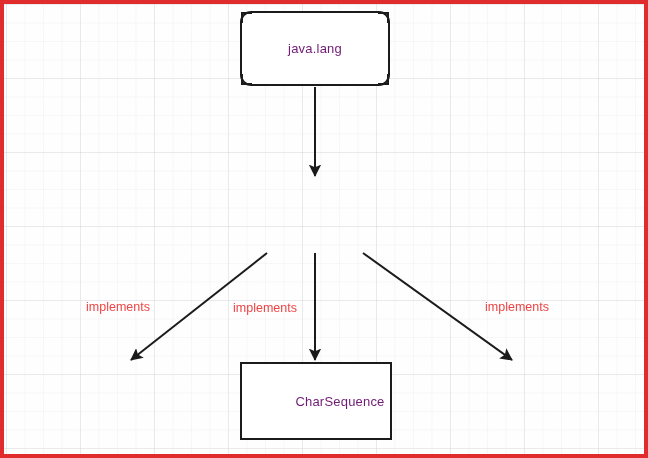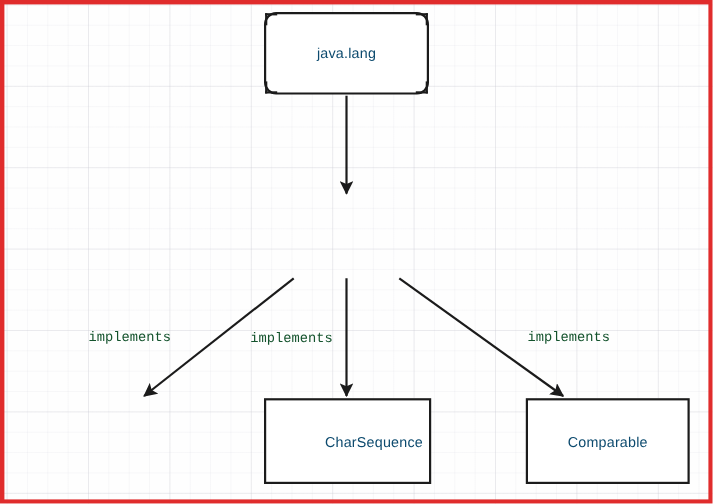--- a/index.html
+++ b/index.html
@@ -55,21 +55,21 @@
     box-sizing: border-box;
     background: #ffffff;
     border: 2px solid #1b1b1b;
     display: flex;
     align-items: center;
     justify-content: center;
     z-index: 10;
   }
   .node .node-label {
     font-size: 13px;
-    color: #0c4a6e;
+    color: #701a75;
     letter-spacing: 0.2px;
     line-height: 1;
     white-space: nowrap;
   }
   .node.rounded {
     border-radius: 11px;
   }
   
   .corner-tick {
     position: absolute;
@@ -83,25 +83,24 @@
       border-right: 2px solid #1b1b1b; border-top: 2px solid #1b1b1b; }
   .corner-tick.bl { left: -1px;  bottom: -1px;
       border-left: 2px solid #1b1b1b; border-bottom: 2px solid #1b1b1b; }
   .corner-tick.br { right: -1px; bottom: -1px;
       border-right: 2px solid #1b1b1b; border-bottom: 2px solid #1b1b1b; }
 
   .edge-label {
     position: absolute;
     z-index: 20;
     font-size: 12.5px;
-    color: #14532d;
+    color: #ef4444;
     white-space: nowrap;
     transform: translateX(-50%);
     line-height: 1;
-    font-family: Liberation Mono, monospace;
   }
 </style>
 </head>
 <body>
 
 <div id="canvas">
 
   <div id="grid"></div>
 
   <svg id="edges" width="648" height="458" viewBox="0 0 648 458" xmlns="http://www.w3.org/2000/svg">
@@ -127,23 +126,20 @@
     <span class="corner-tick br"></span>
     <span class="node-label">java.lang</span>
   </div>
 
 
 
   <div class="node" style="left:240px; top:362px; width:152px; height:78px;padding-left:48px;">
     <span class="node-label">CharSequence</span>
   </div>
 
-  <div class="node" style="left:478px; top:362px; width:149px; height:78px;">
-    <span class="node-label">Comparable</span>
-  </div>
 
   <div class="edge-label" style="left:118px; top:301px;">implements</div>
 
   <div class="edge-label" style="left:265px; top:302px;">implements</div>
 
   <div class="edge-label" style="left:517px; top:301px;">implements</div>
 
   <div id="frame"></div>
 </div>
 

